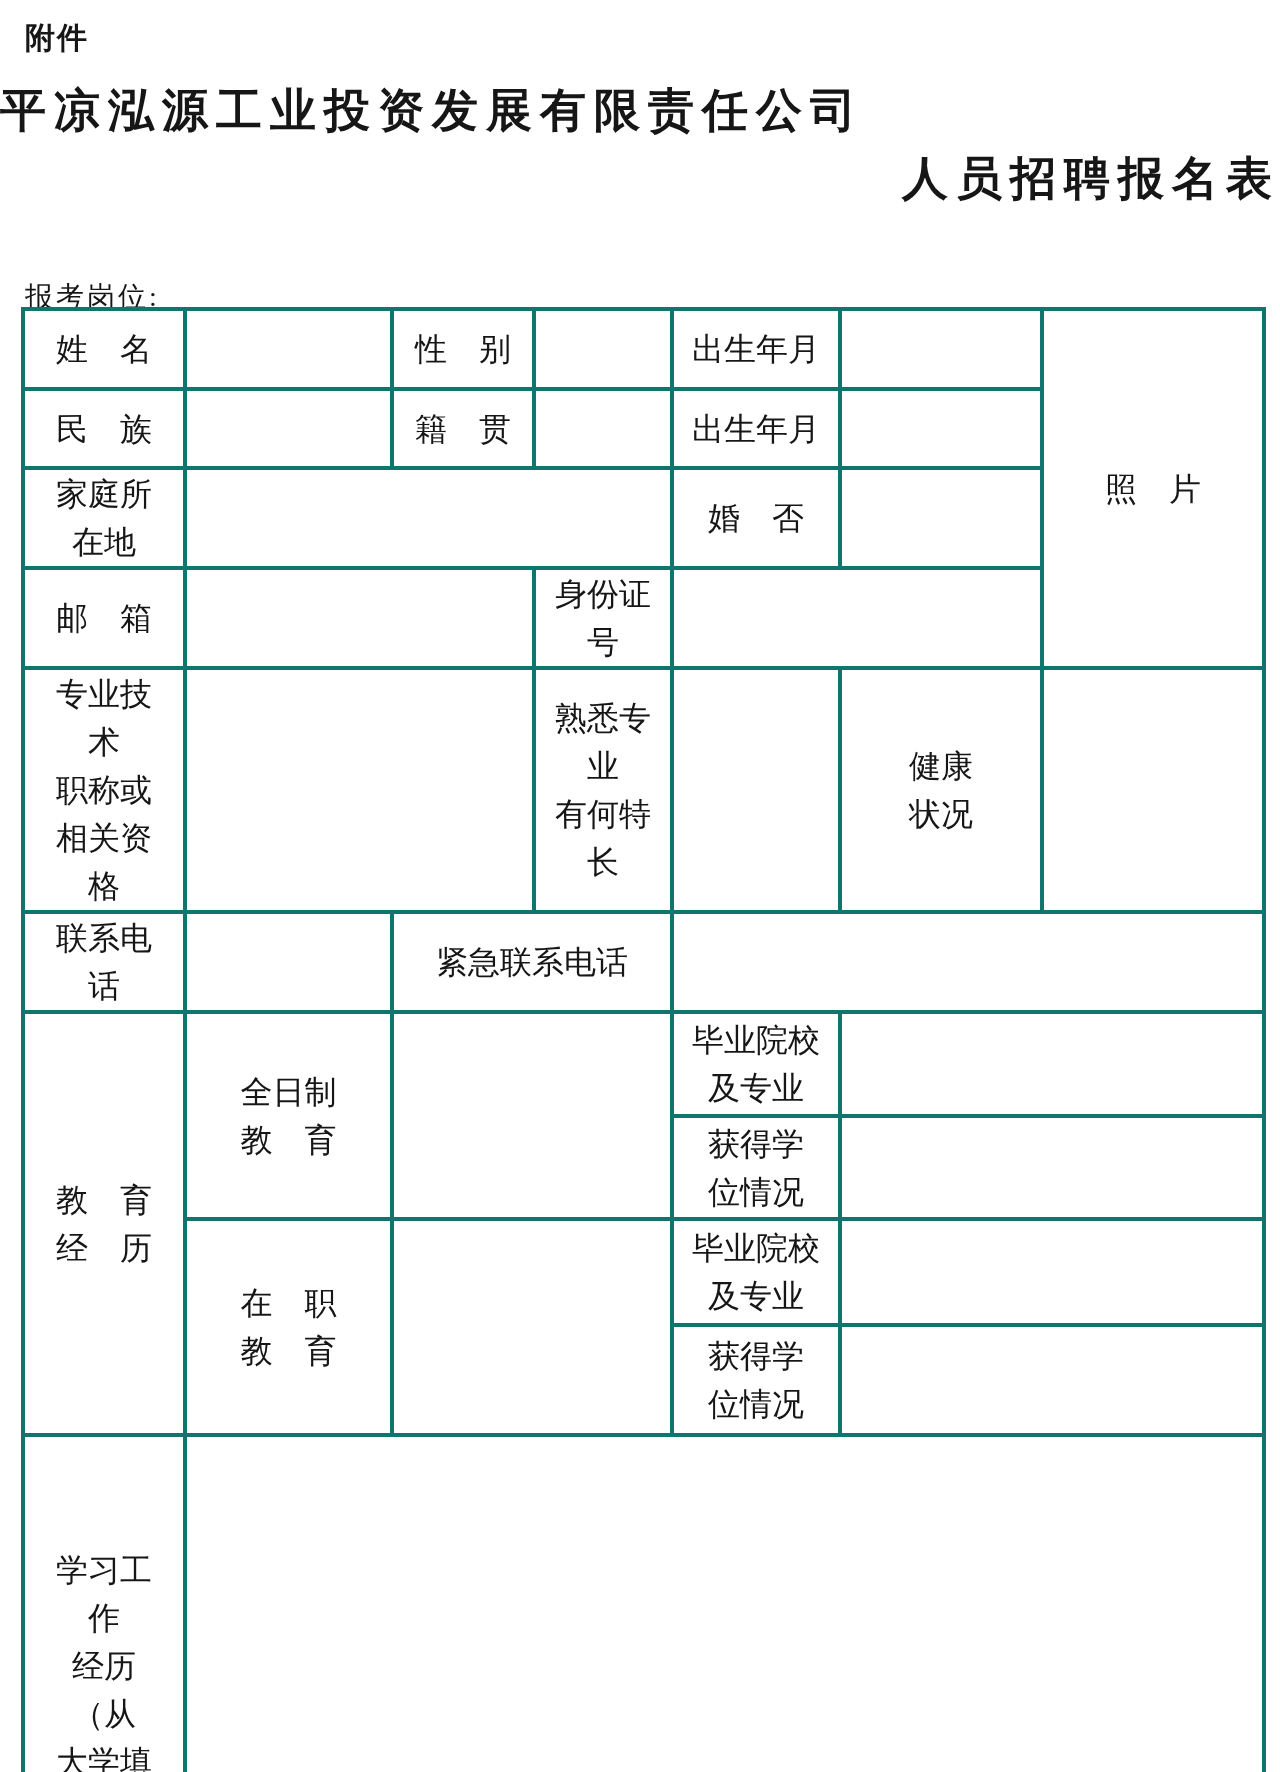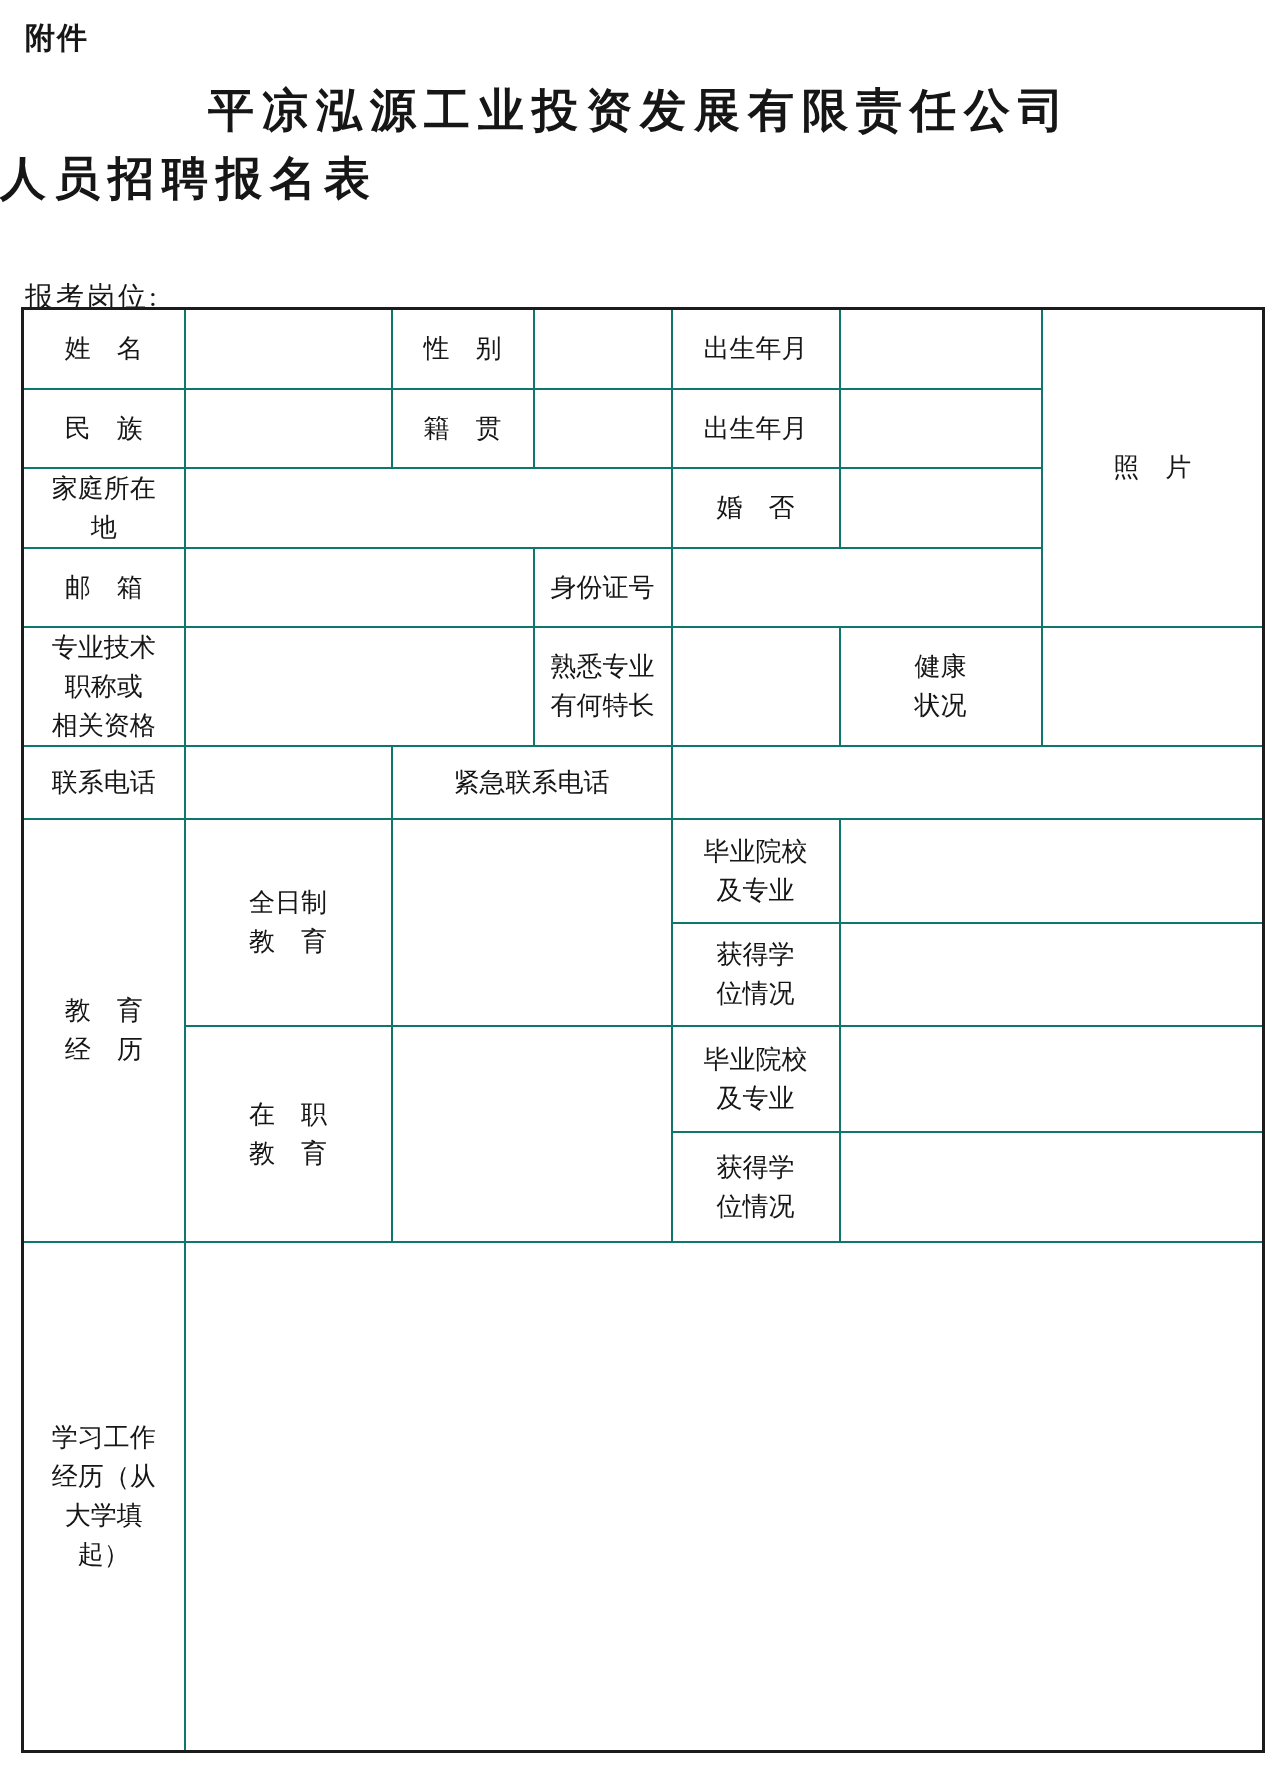--- a/index.html
+++ b/index.html
@@ -23,32 +23,32 @@
     font-size: 30px;
     font-weight: bold;
     letter-spacing: 2px;
     text-align: center;
   }
   .title-line1 {
     position: absolute;
     left: 0;
     top: 80px;
     width: 100%;
-    text-align: center;
+    text-align: left;
     font-size: 46px;
     font-weight: bold;
     letter-spacing: 8px;
     white-space: nowrap;
   }
   .title-line2 {
     position: absolute;
     left: 0;
     top: 148px;
     width: 100%;
-    text-align: left;
+    text-align: right;
     font-size: 46px;
     font-weight: bold;
     letter-spacing: 8px;
     white-space: nowrap;
   }
   .position-label {
     position: absolute;
     left: 25px;
     top: 244px;
     font-size: 28px;
@@ -58,24 +58,24 @@
   table.form {
     position: absolute;
     left: 21px;
     top: 307px;
     width: 1241px;
     border-collapse: collapse;
     table-layout: fixed;
     border: 3px solid #1c1c1c;
   }
   table.form td {
-    border: 2px solid #0f766e;
+    border: 4px solid #0f766e;
     text-align: center;
     vertical-align: middle;
-    font-size: 26px;
+    font-size: 32px;
     padding: 0 16px;
     line-height: 1.5;
     white-space: pre-line;
     overflow: hidden;
   }
   td.ml {
     font-size: 24px;
     line-height: 40px;
   }
   td.ml-lg {

